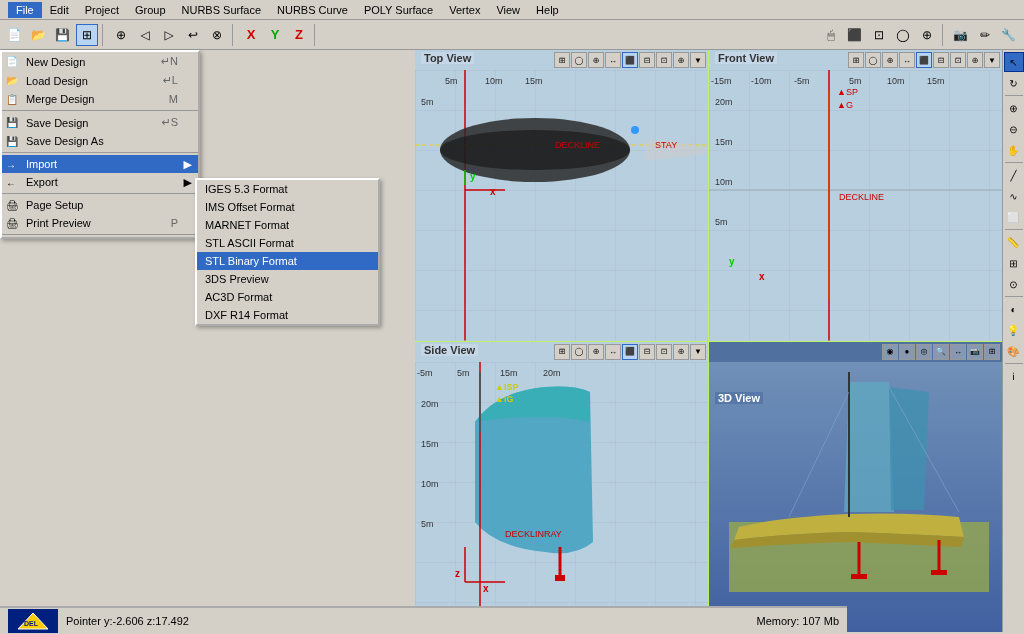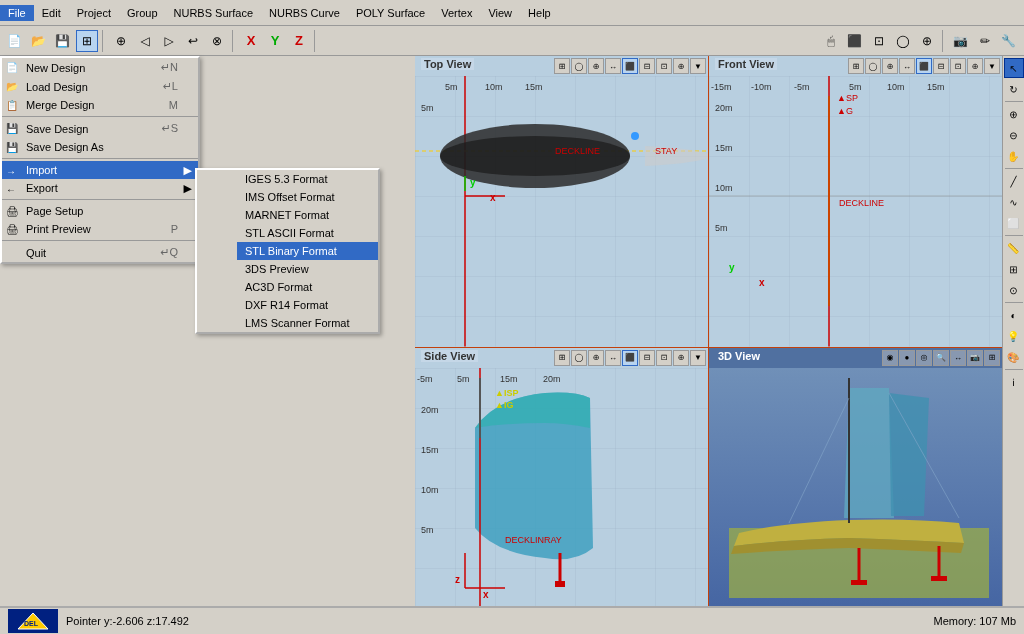--- a/index.html
+++ b/index.html
@@ -1,19 +1,19 @@
 <!DOCTYPE html>
 <html><head>
   <meta charset="utf-8">
   <style>
     * { margin: 0; padding: 0; box-sizing: border-box; }
     body { width: 1024px; height: 634px; overflow: hidden; background: #d4d0c8; font-family: 'Segoe UI', Tahoma, Arial, sans-serif; font-size: 11px; user-select: none; }
 
     
-    .menubar { display: flex; align-items: center; background: #d4d0c8; height: 26px; border-bottom: 1px solid #999; }
+    .menubar { display: flex; align-items: center; background: #d4d0c8; height: 20px; border-bottom: 1px solid #999; padding-left: 8px; }
     .menubar-item { padding: 2px 8px; cursor: pointer; font-size: 11px; }
     .menubar-item.active { background: #316ac5; color: white; }
 
     
     .toolbar { display: flex; align-items: center; background: #d4d0c8; height: 30px; border-bottom: 1px solid #999; padding: 2px 4px; gap: 2px; }
     .tb-btn { width: 22px; height: 22px; background: #d4d0c8; border: 1px solid transparent; display: flex; align-items: center; justify-content: center; cursor: pointer; font-size: 12px; }
     .tb-sep { width: 4px; height: 22px; border-left: 1px solid #999; margin: 0 2px; }
     .tb-btn.active { background: #b8d4f0; border: 1px solid #316ac5; }
 
     
@@ -25,40 +25,40 @@
     
     .file-menu { position: absolute; left: 0; top: 0; width: 200px; background: #d4d0c8; border: 2px outset #fff; z-index: 100; box-shadow: 2px 2px 4px rgba(0,0,0,0.3); }
     .menu-item { display: flex; align-items: center; padding: 3px 20px 3px 24px; font-size: 11px; cursor: pointer; position: relative; white-space: nowrap; }
     .menu-item:hover, .menu-item.hovered { background: #316ac5; color: white; }
     .menu-item .shortcut { margin-left: auto; padding-left: 20px; color: #666; }
     .menu-item .arrow { position: absolute; right: 6px; }
     .menu-item .icon { position: absolute; left: 4px; font-size: 10px; }
     .menu-sep { height: 1px; background: #999; margin: 2px 0; }
 
     
-    .import-submenu { position: absolute; left: 195px; top: 112px; width: 185px; background: #d4d0c8; border: 2px outset #fff; z-index: 101; box-shadow: 2px 2px 4px rgba(0,0,0,0.3); padding-left: 40px; }
+    .import-submenu { position: absolute; left: 195px; top: 128px; width: 185px; background: #d4d0c8; border: 2px outset #fff; z-index: 101; box-shadow: 2px 2px 4px rgba(0,0,0,0.3); }
     .sub-item { display: flex; align-items: center; padding: 3px 8px; font-size: 11px; cursor: pointer; white-space: nowrap; }
     .sub-item.selected { background: #316ac5; color: white; }
 
     
-    .right-panel { flex: 1; display: grid; grid-template-columns: 1fr 1fr; grid-template-rows: 1fr 1fr; background: #c2410c; gap: 1px; }
+    .right-panel { flex: 1; display: grid; grid-template-columns: 1fr 1fr; grid-template-rows: 1fr 1fr; background: #bef264; gap: 1px; }
 
     .viewport { background: #c8d8e8; position: relative; overflow: hidden; }
     .viewport-label { position: absolute; top: 2px; left: 6px; font-size: 11px; font-weight: bold; color: #333; background: rgba(200,216,232,0.8); padding: 0 3px; z-index: 5; }
 
     
     .vp-toolbar { position: absolute; top: 2px; right: 2px; display: flex; gap: 1px; z-index: 5; }
     .vp-btn { width: 16px; height: 16px; background: #d4d0c8; border: 1px solid #999; display: flex; align-items: center; justify-content: center; font-size: 8px; cursor: pointer; }
     .vp-btn.active { background: #b8d4f0; border-color: #316ac5; }
 
     
     .vp-3d { background: #6080a0; }
 
     
-    .bottom-bar { position: fixed; bottom: 0; left: 0; width: 1024px; height: 28px; background: #d4d0c8; border-top: 2px inset #fff; display: flex; align-items: center; padding: 0 8px; font-size: 11px; }
+    .bottom-bar { position: fixed; bottom: 0; left: 0; width: 847px; height: 28px; background: #d4d0c8; border-top: 2px inset #fff; display: flex; align-items: center; padding: 0 8px; font-size: 11px; }
     .logo { width: 50px; height: 24px; background: #002080; display: flex; align-items: center; justify-content: center; margin-right: 8px; }
     .logo svg { width: 40px; height: 20px; }
     .status-memory { margin-left: auto; }
 
     
     .right-toolbar { width: 22px; background: #d4d0c8; border-left: 1px solid #999; display: flex; flex-direction: column; align-items: center; padding: 2px 0; gap: 1px; }
     .rt-btn { width: 20px; height: 20px; background: #d4d0c8; border: 1px solid transparent; display: flex; align-items: center; justify-content: center; cursor: pointer; font-size: 10px; }
     .rt-btn.active { background: #316ac5; border-color: #003090; }
     .rt-sep { width: 18px; height: 1px; background: #999; margin: 1px 0; }
   </style>
@@ -151,24 +151,20 @@
       <div class="menu-item">
         <span class="icon">🖨</span>
         <span>Page Setup</span>
       </div>
       <div class="menu-item">
         <span class="icon">🖨</span>
         <span>Print Preview</span>
         <span class="shortcut">P</span>
       </div>
       <div class="menu-sep"></div>
-      <div class="menu-item">
-        <span>Quit</span>
-        <span class="shortcut">↵Q</span>
-      </div>
     </div>
 
     <div class="import-submenu">
       <div class="sub-item">
         <span>IGES 5.3 Format</span>
       </div>
       <div class="sub-item">
         <span>IMS Offset Format</span>
       </div>
       <div class="sub-item">
@@ -181,23 +177,20 @@
         <span>STL Binary Format</span>
       </div>
       <div class="sub-item">
         <span>3DS Preview</span>
       </div>
       <div class="sub-item">
         <span>AC3D Format</span>
       </div>
       <div class="sub-item">
         <span>DXF R14 Format</span>
-      </div>
-      <div class="sub-item">
-        <span>LMS Scanner Format</span>
       </div>
     </div>
 
   </div>
 
   <div class="right-panel">
 
     <div class="viewport" style="background:#b8cfe0;">
       <div class="viewport-label">Top View</div>
       <div class="vp-toolbar">
@@ -343,21 +336,21 @@
         <text x="6" y="165" font-size="9" fill="#333">5m</text>
 
         <text x="80" y="28" font-size="9" fill="#cccc00" font-weight="bold">▲ISP</text>
         <text x="80" y="40" font-size="9" fill="#cccc00" font-weight="bold">▲IG</text>
 
         <text x="90" y="175" font-size="9" fill="#cc0000">DECKLINRAY</text>
       </svg>
     </div>
 
     <div class="viewport vp-3d" style="background:#5070a0;">
-      <div class="viewport-label" style="color:#fff; background:rgba(80,112,160,0.7);">3D View</div>
+      <div class="viewport-label" style="color:#fff; background:rgba(80,112,160,0.7);margin-top:48px;">3D View</div>
       <div class="vp-toolbar">
         <div class="vp-btn" style="background:#8898b0;">◉</div>
         <div class="vp-btn" style="background:#8898b0;">●</div>
         <div class="vp-btn" style="background:#8898b0;">◎</div>
         <div class="vp-btn" style="background:#8898b0;">🔍</div>
         <div class="vp-btn" style="background:#8898b0;">↔</div>
         <div class="vp-btn" style="background:#8898b0;">📷</div>
         <div class="vp-btn" style="background:#8898b0;">⊞</div>
       </div>
 

